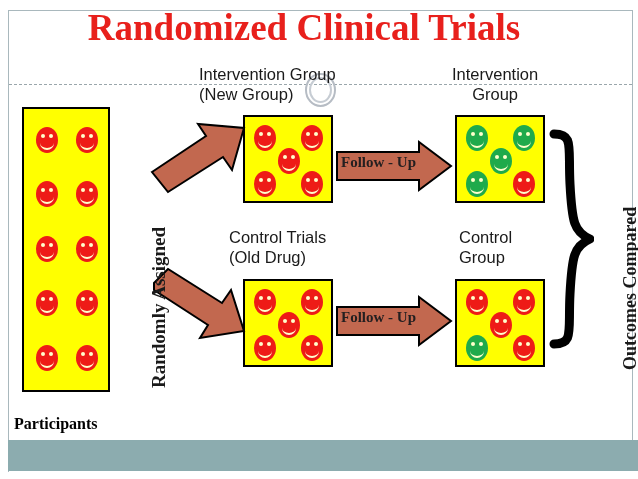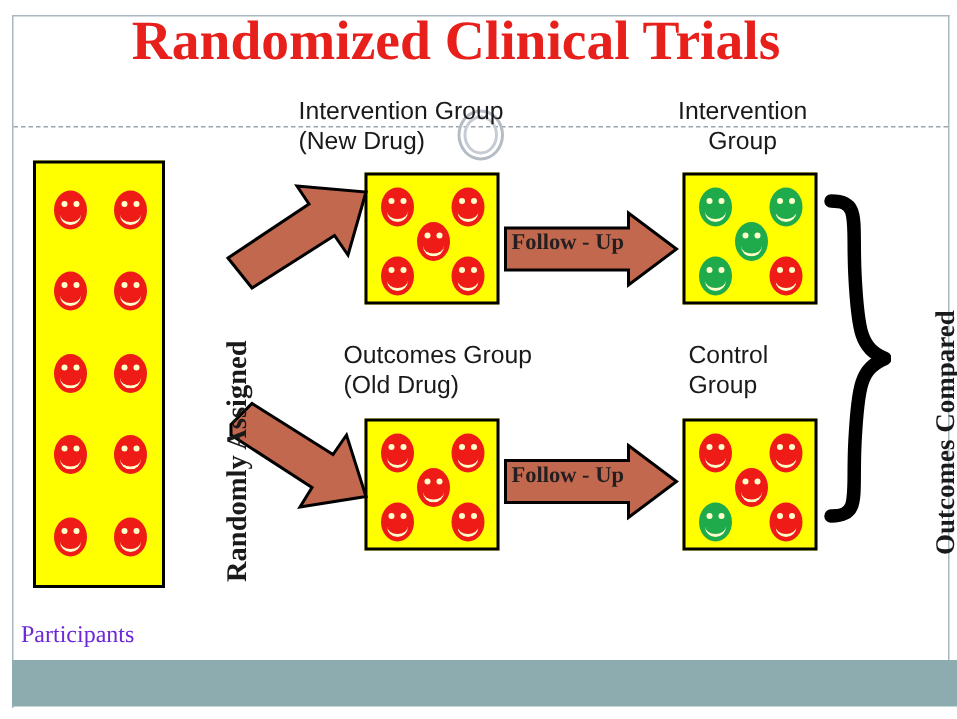--- a/index.html
+++ b/index.html
@@ -101,21 +101,21 @@
     line-height:20px;
     white-space:pre;
   }
   #lbl-intervention-title{left:199px;top:64px;}
   #lbl-control-title{left:229px;top:227px;}
   #lbl-outcome-intervention{left:452px;top:64px;text-align:center;}
   #lbl-outcome-control{left:459px;top:227px;}
 
   #lbl-participants{
     position:absolute;left:14px;top:415px;
-    font-size:16px;font-weight:normal;color:#6d28d9;
+    font-size:16px;font-weight:bold;color:#000000;
     font-family:"Liberation Serif", serif;
   }
 
   
   .rot{
     position:absolute;
     font-family:"Liberation Serif", serif;
     font-weight:bold;
     color:#1a1a1a;
     white-space:nowrap;
@@ -218,23 +218,23 @@
         <span class="eye r"></span>
         <span class="mouth"></span>
       </div>
       <div class="face red" style="left: 52px; top: 236px;">
         <span class="eye l"></span>
         <span class="eye r"></span>
         <span class="mouth"></span>
       </div>
     </div>
 
-  <div class="lbl" id="lbl-intervention-title"><span>Intervention Group</span><br><span>(New Drug)</span></div>
-
-  <div class="lbl" id="lbl-control-title"><span>Outcomes Group</span><br><span>(Old Drug)</span></div>
+  <div class="lbl" id="lbl-intervention-title"><span>Intervention Group</span><br><span>(New Group)</span></div>
+
+  <div class="lbl" id="lbl-control-title"><span>Control Trials</span><br><span>(Old Drug)</span></div>
 
   <div class="lbl" id="lbl-outcome-intervention"><span>Intervention</span><br><span>Group</span></div>
 
   <div class="lbl" id="lbl-outcome-control"><span>Control</span><br><span>Group</span></div>
 
   <div class="ybox" id="intervention-box">
       <div class="face red" style="left: 9px; top: 8px;">
         <span class="eye l"></span>
         <span class="eye r"></span>
         <span class="mouth"></span>

